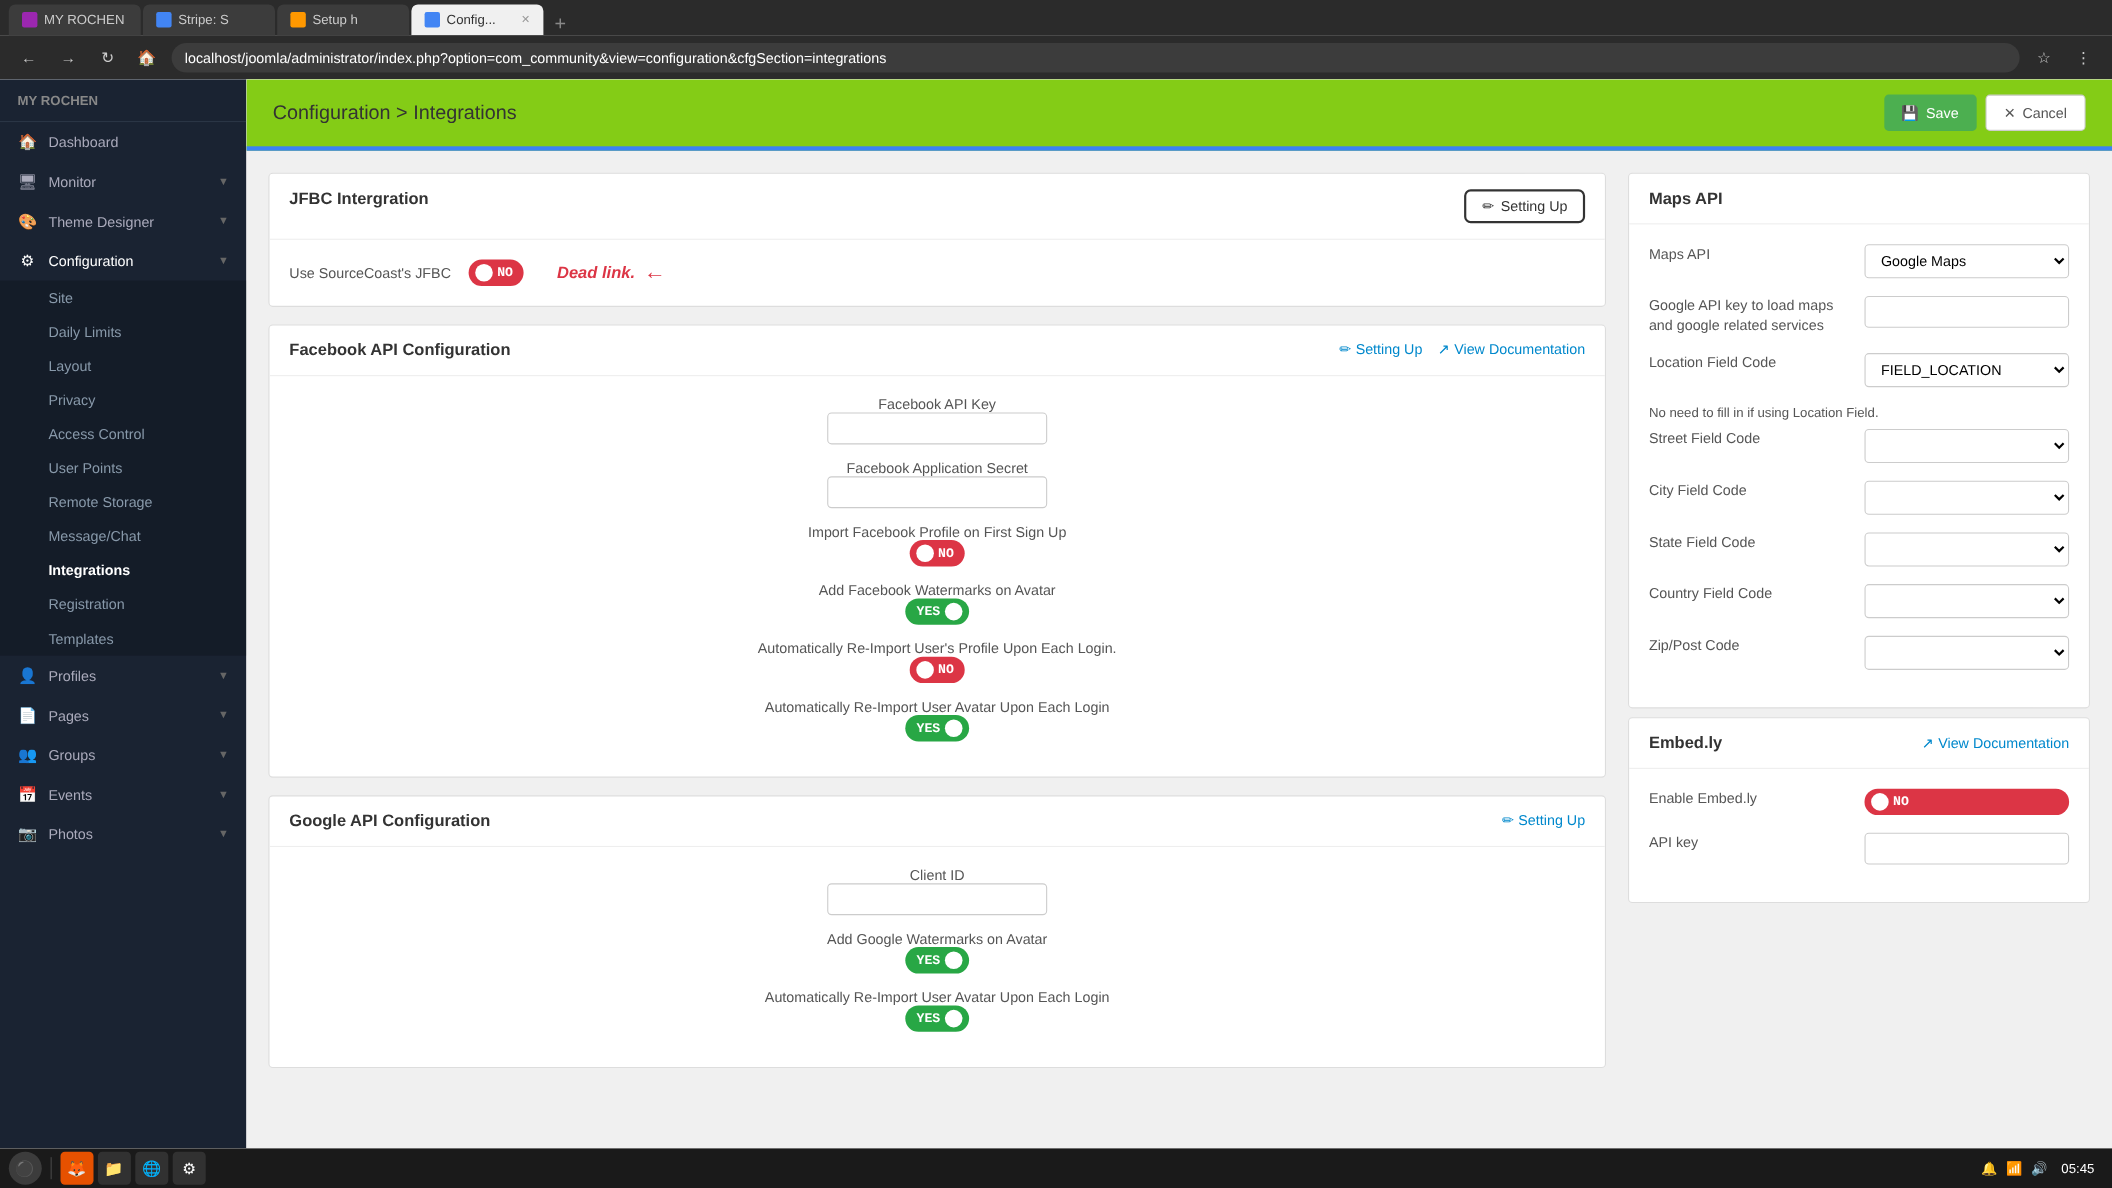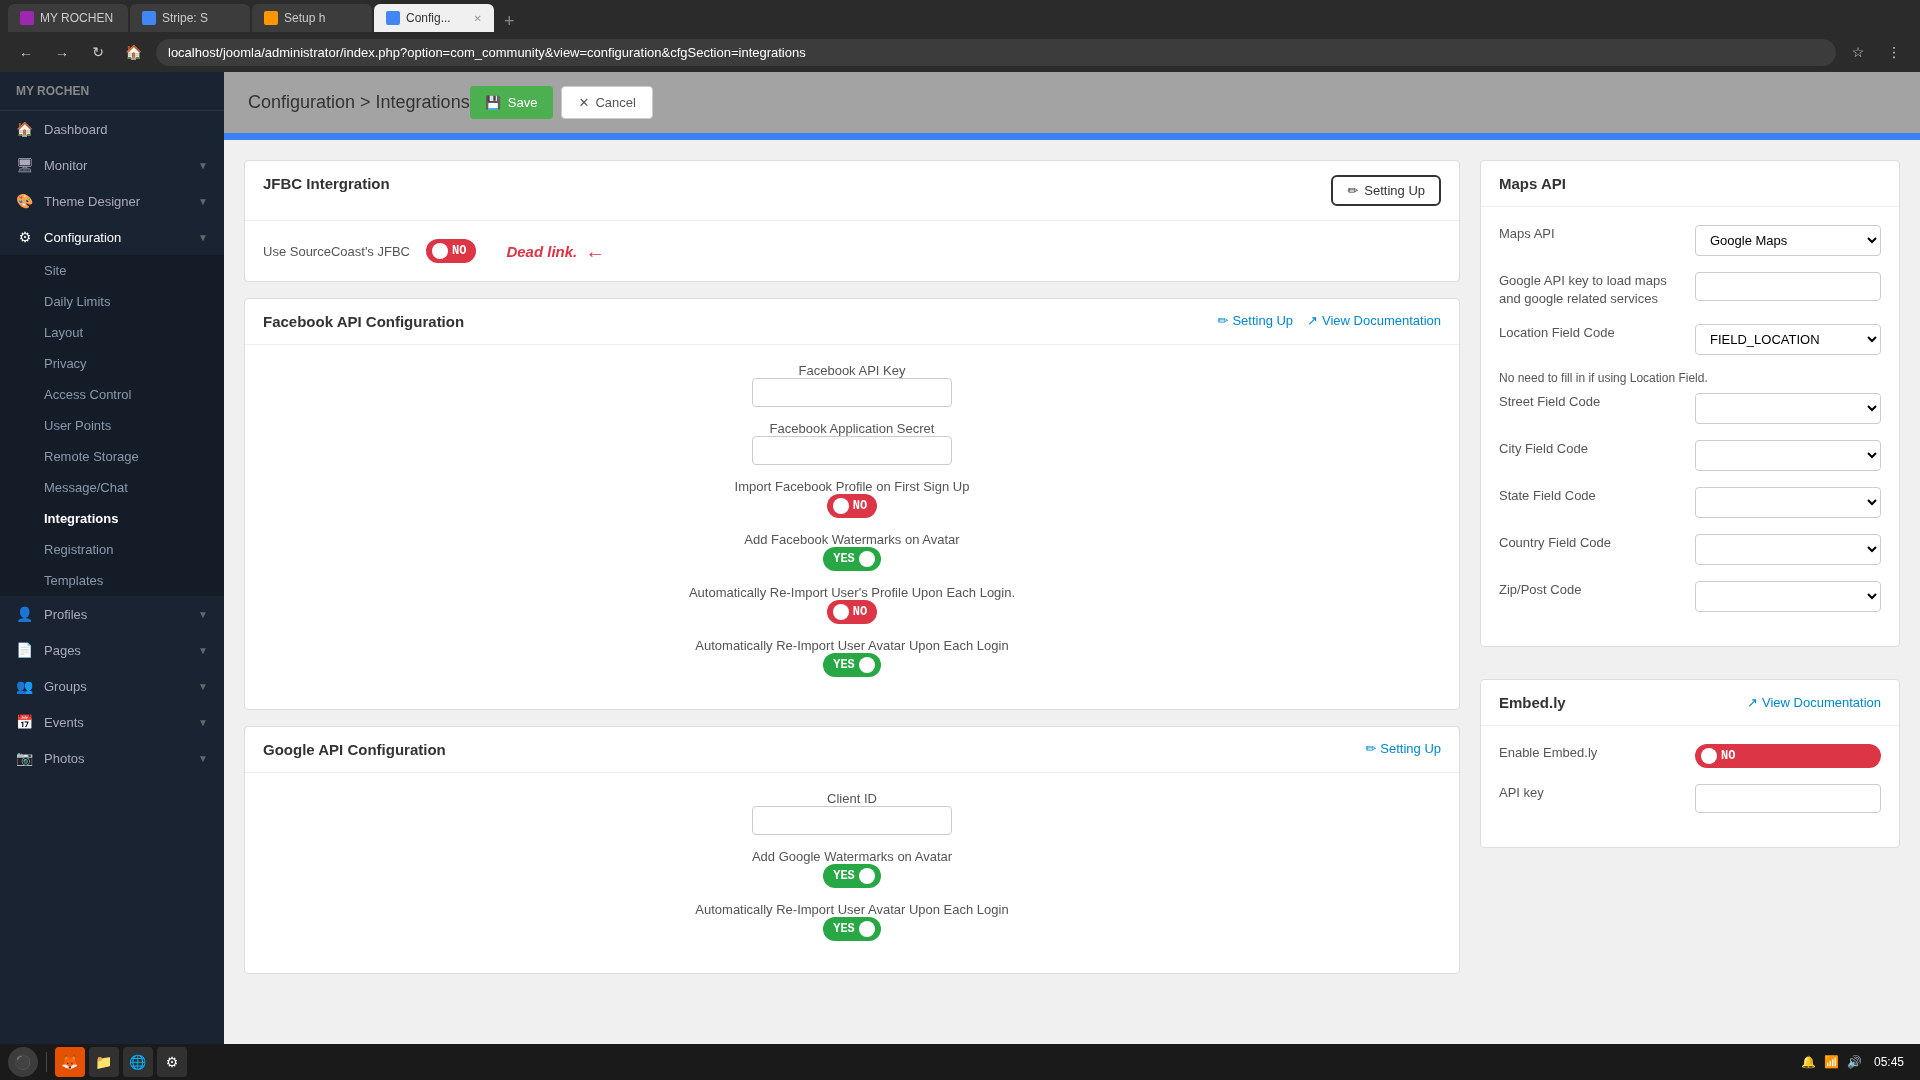--- a/index.html
+++ b/index.html
@@ -23,29 +23,29 @@
     .sidebar-item { display: flex; align-items: center; gap: 10px; padding: 9px 16px; cursor: pointer; color: #aab; font-size: 13px; }
     .sidebar-item.active { color: #fff; }
     .sidebar-item .icon { width: 18px; height: 18px; display: flex; align-items: center; justify-content: center; font-size: 14px; flex-shrink: 0; }
     .sidebar-item .arrow { margin-left: auto; font-size: 10px; color: #666; }
     .sidebar-sub { background: #141c28; }
     .sidebar-sub-item { padding: 8px 16px 8px 44px; cursor: pointer; color: #8899aa; font-size: 13px; }
     .sidebar-sub-item.active { color: #fff; font-weight: 500; }
 
     
     .main { flex: 1; background: #f0f0f0; overflow-y: auto; display: flex; flex-direction: column; }
-    .page-header { background: #a3a3a3; padding: 14px 24px; display: flex; align-items: center; border-bottom: 7px solid #3b82f6; }
+    .page-header { background: #84cc16; padding: 14px 24px; display: flex; align-items: center; justify-content: space-between; border-bottom: 4px solid #3b82f6; }
     .page-title { font-size: 18px; color: #333; font-weight: 400; }
     .header-actions { display: flex; gap: 8px; }
     .btn-save { background: #4caf50; color: #fff; border: none; padding: 8px 16px; border-radius: 4px; cursor: pointer; display: flex; align-items: center; gap: 6px; font-size: 13px; }
     .btn-cancel { background: #fff; color: #555; border: 1px solid #ccc; padding: 8px 16px; border-radius: 4px; cursor: pointer; display: flex; align-items: center; gap: 6px; font-size: 13px; }
 
     .content-area { padding: 20px; display: flex; gap: 20px; }
     .left-panel { flex: 1; display: flex; flex-direction: column; gap: 16px; }
-    .right-panel { width: 420px; display: flex; flex-direction: column; gap: 32px; }
+    .right-panel { width: 420px; display: flex; flex-direction: column; gap: 8px; }
 
     .card { background: #fff; border-radius: 4px; border: 1px solid #ddd; overflow: hidden; }
     .card-header { padding: 14px 18px; display: flex; align-items: flex-start; justify-content: space-between; border-bottom: 1px solid #eee; }
     .card-title { font-size: 15px; font-weight: 600; color: #333; }
     .card-body { padding: 18px; }
 
     .form-row { display: flex; align-items: center; margin-bottom: 14px; flex-direction: column; }
     .form-label { flex: 1; color: #555; font-size: 13px; }
     .form-control { width: 200px; border: 1px solid #ccc; border-radius: 4px; padding: 6px 10px; font-size: 13px; }
 

